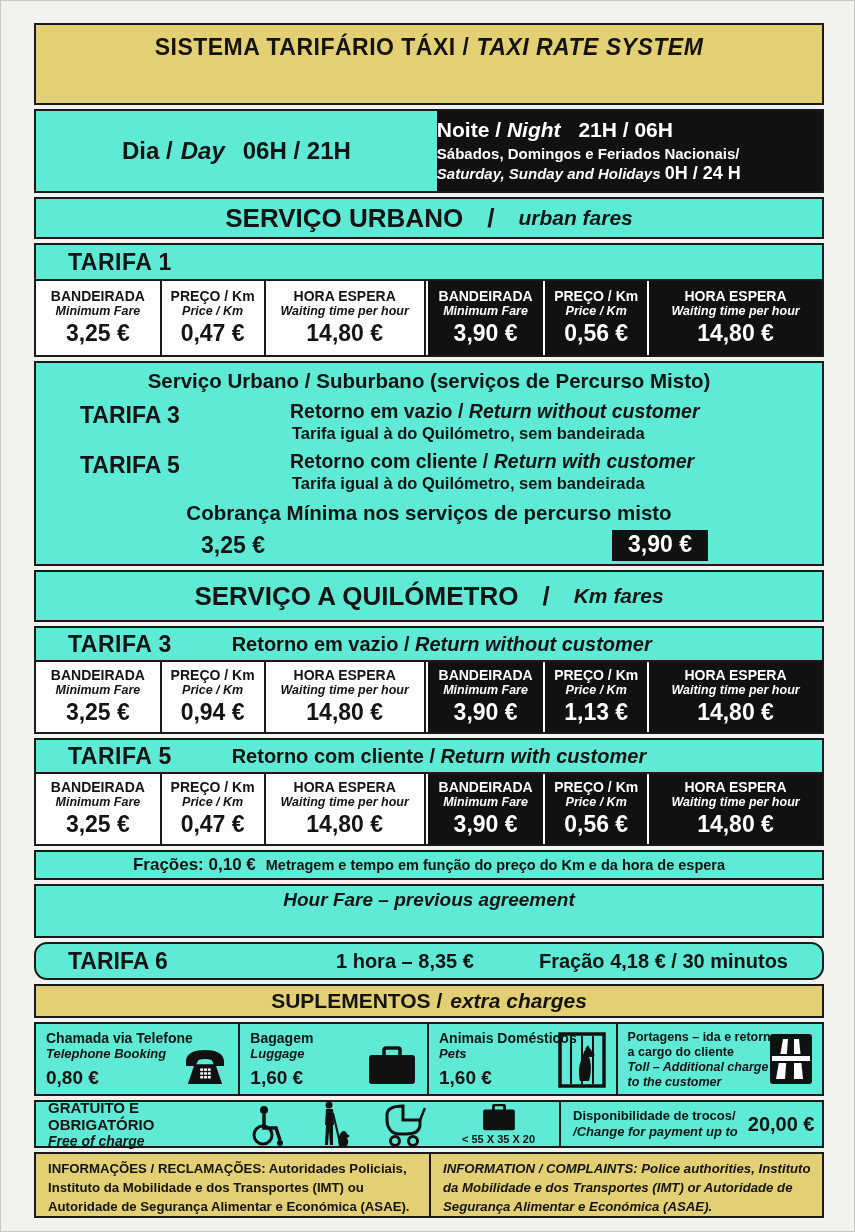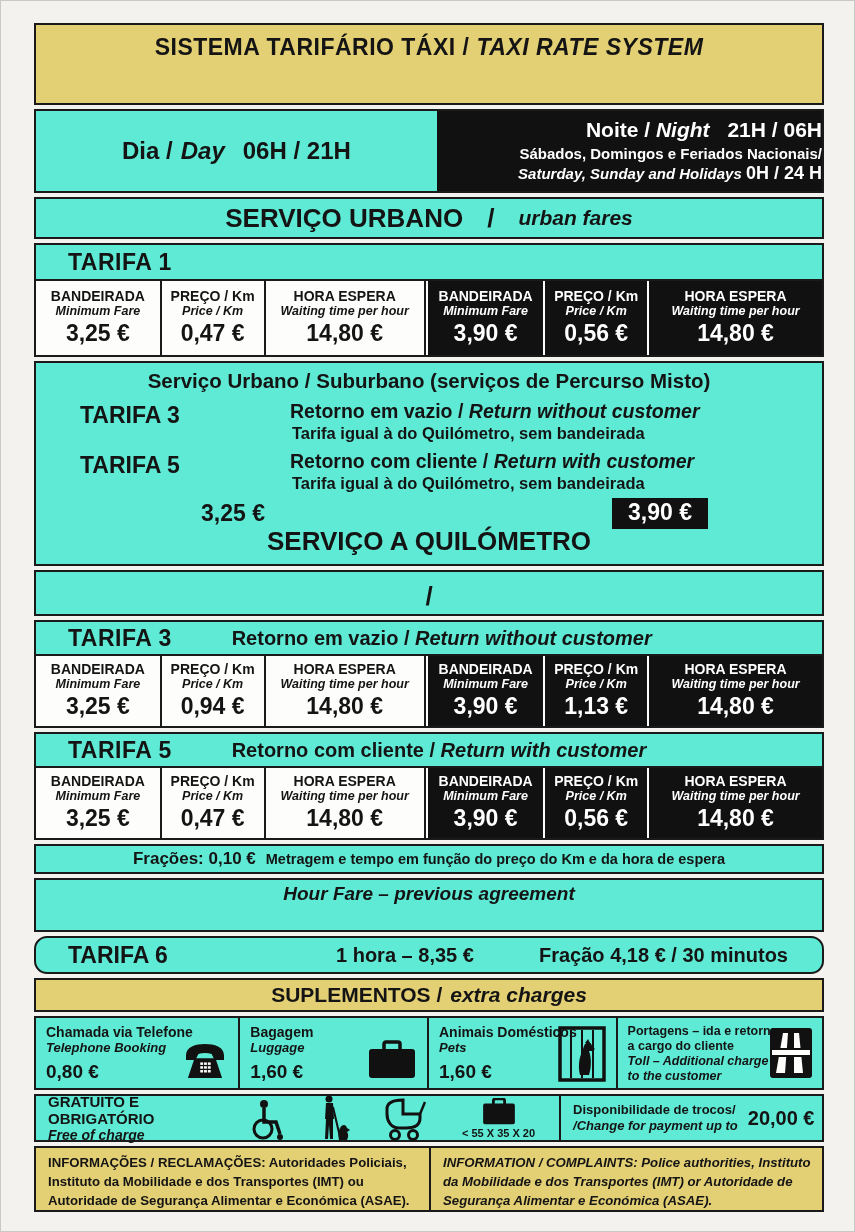--- a/index.html
+++ b/index.html
@@ -18,30 +18,30 @@
   .i  { font-style:italic; }
 
   
   .hdr { height:82px; background:#e3cf74; text-align:center; padding-top:9px; }
   .hdr-l1 { font-size:23px; font-weight:bold; letter-spacing:.5px; }
   .hdr-l2 { display:flex; justify-content:space-between; padding:6px 16px 0 16px; font-size:18px; font-weight:bold; }
 
   
   .daynight { height:84px; display:flex; }
   .day { width:51%; display:flex; align-items:center; justify-content:center; font-size:24px; font-weight:bold; gap:8px; }
-  .night { width:49%; background:#111; color:#fff; text-align:right; padding-top:7px; }
+  .night { width:49%; background:#111; color:#fff; text-align:left; padding-top:7px; }
   .night-l1 { font-size:21px; font-weight:bold; }
   .night-l2 { font-size:15px; font-weight:bold; margin-top:3px; }
   .night-l3 { font-size:15px; font-weight:bold; margin-top:1px; }
   .night-l3 .hrs { font-size:18px; font-style:normal; }
 
   
   .sect { display:flex; align-items:center; justify-content:center; gap:24px; font-weight:bold; }
   .sect-urban { height:42px; font-size:26px; }
-  .sect-km    { height:46px; font-size:26px;flex-direction:column; }
+  .sect-km    { height:52px; font-size:26px; }
   .sect .en { font-size:21px; font-weight:bold; font-style:italic; }
 
   
   .tarifa-box { display:flex; flex-direction:column; }
   .t1-box { height:114px; } .tkm-box { height:108px; }
   .t-label-row { display:flex; align-items:center; border-bottom:2px solid #1a1a1a; flex:0 0 34px; padding-left:32px; }
   .t1-box .t-label-row { flex:0 0 36px; }
   .t-label { font-size:23px; font-weight:bold; letter-spacing:.5px; }
   .t-desc { margin-left:60px; font-size:20px; font-weight:bold; }
   .fare-table { flex:1; display:grid; grid-template-columns:16% 13.2% 20.4% 15.2% 13.2% 22%; }
@@ -209,20 +209,21 @@
       <div class="mix-row">
         <div class="mix-label">TARIFA 5</div>
         <div class="mix-desc">
           <div class="l1">
             <span>Retorno com cliente /</span>
             <span class="i">Return with customer</span>
           </div>
           <div class="l2">Tarifa igual à do Quilómetro, sem bandeirada</div>
         </div>
       </div>
+      <div class="min-title">Cobrança Mínima nos serviços de percurso misto</div>
       <div class="min-row">
         <span class="min-day">3,25 €</span>
         <span class="min-night">3,90 €</span>
       </div>
     </div>
 
     <div class="box sect sect-km">
       <span>SERVIÇO A QUILÓMETRO</span>
       <span>/</span>
       <span class="en">Km fares</span>

